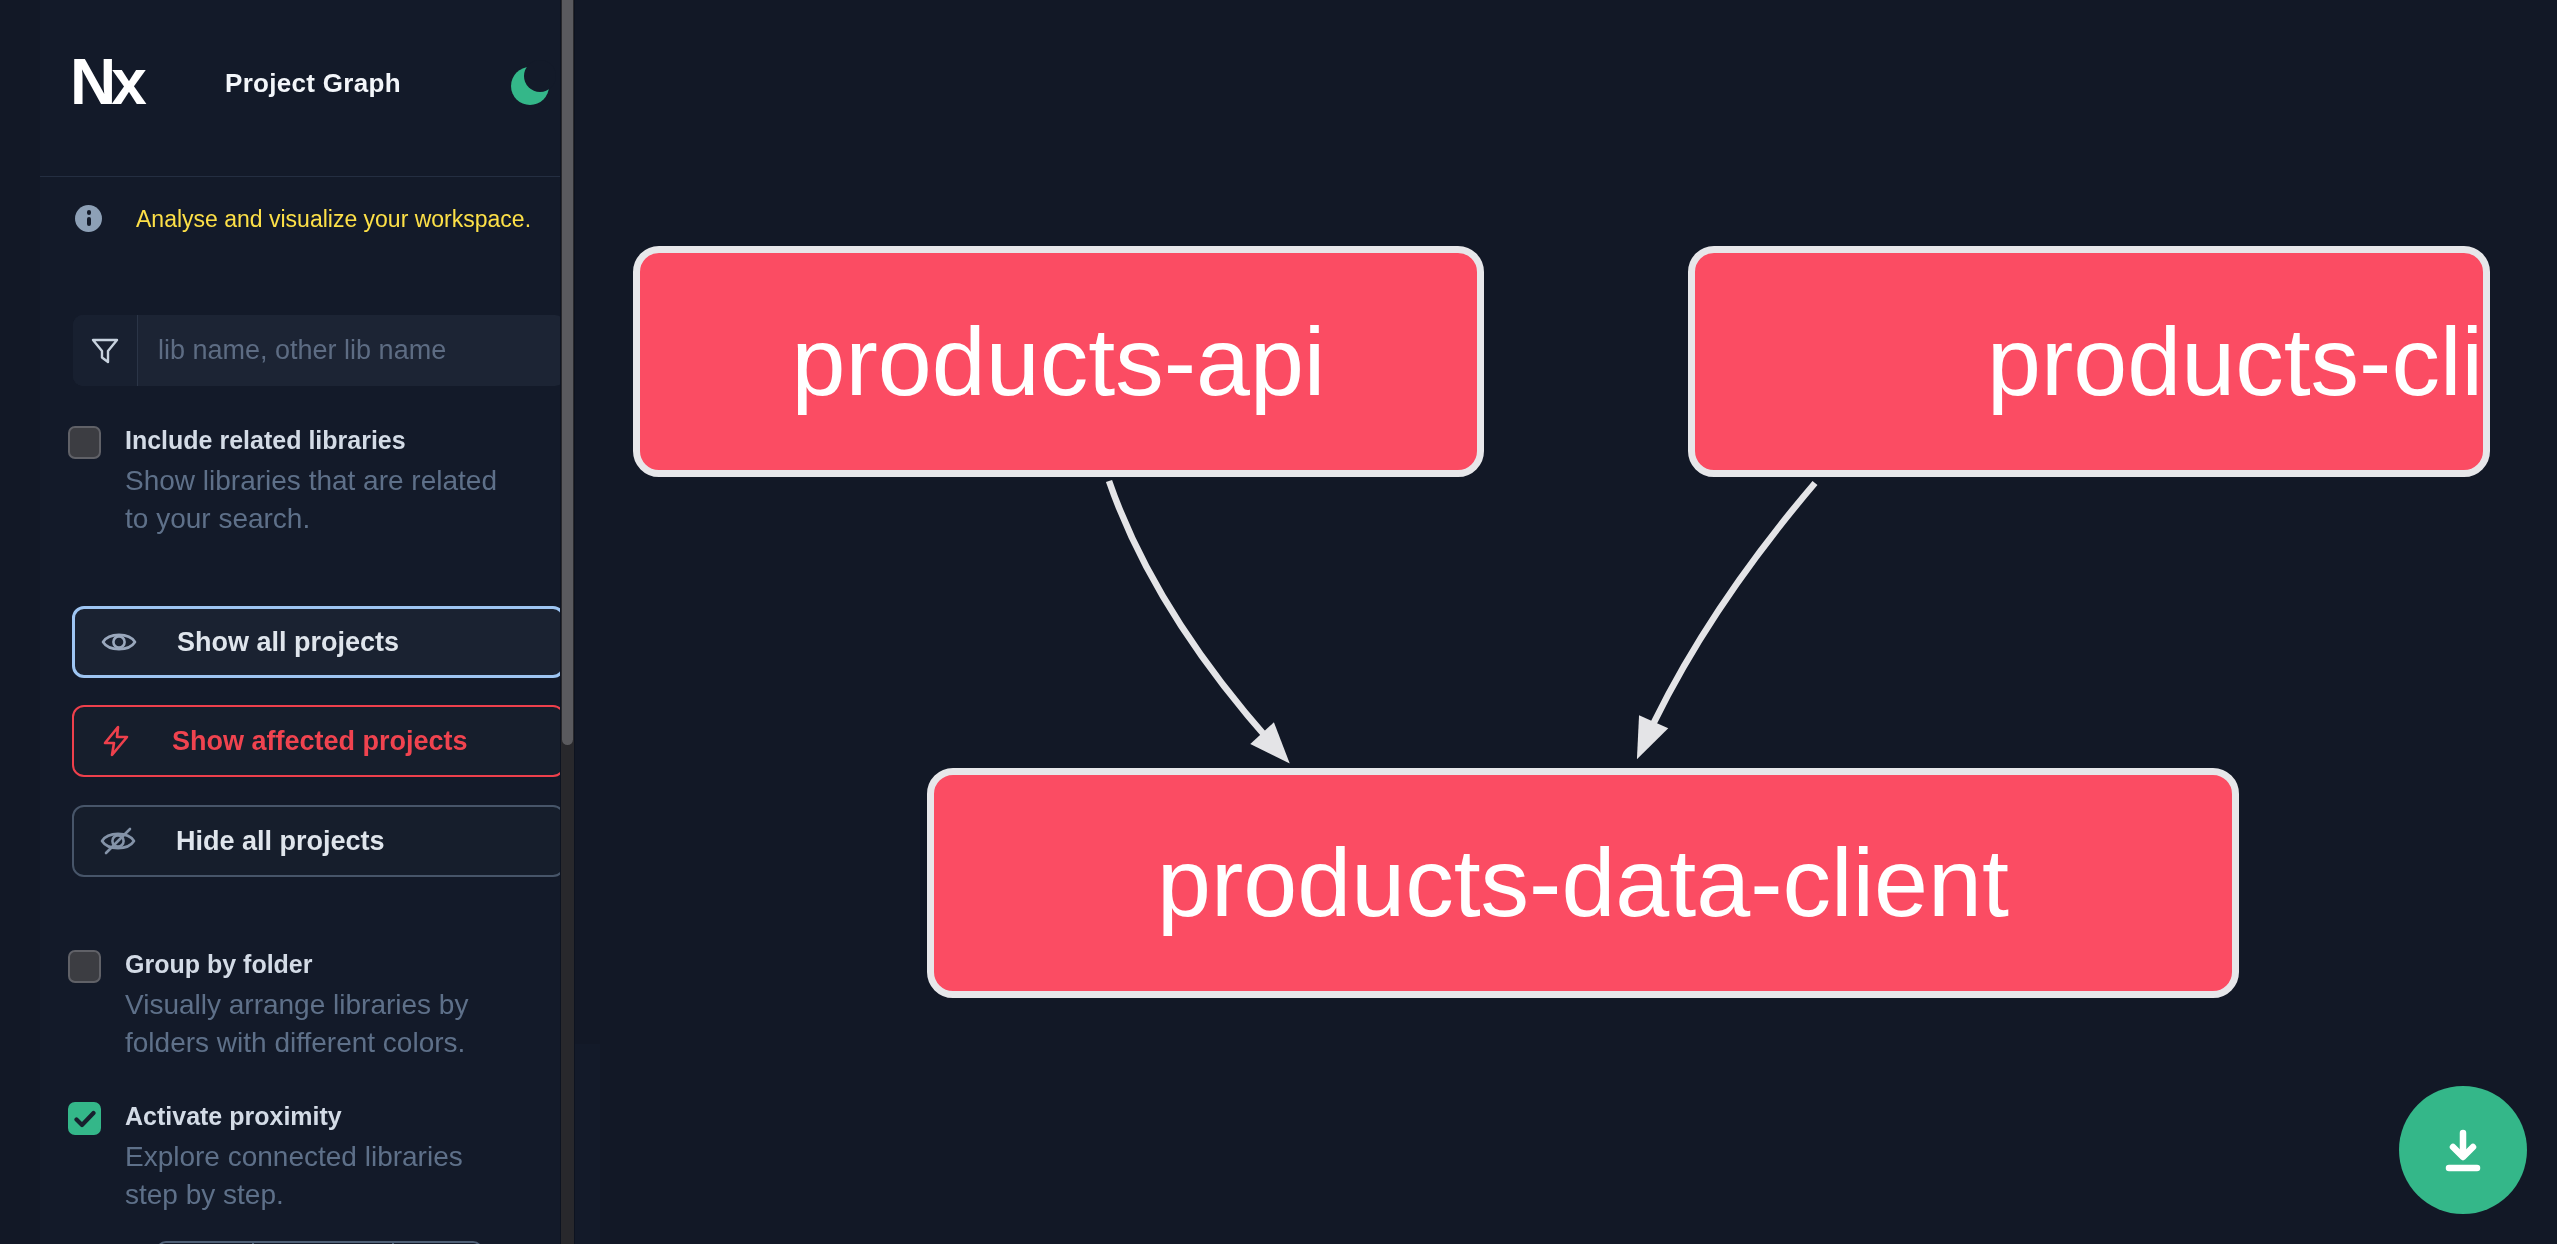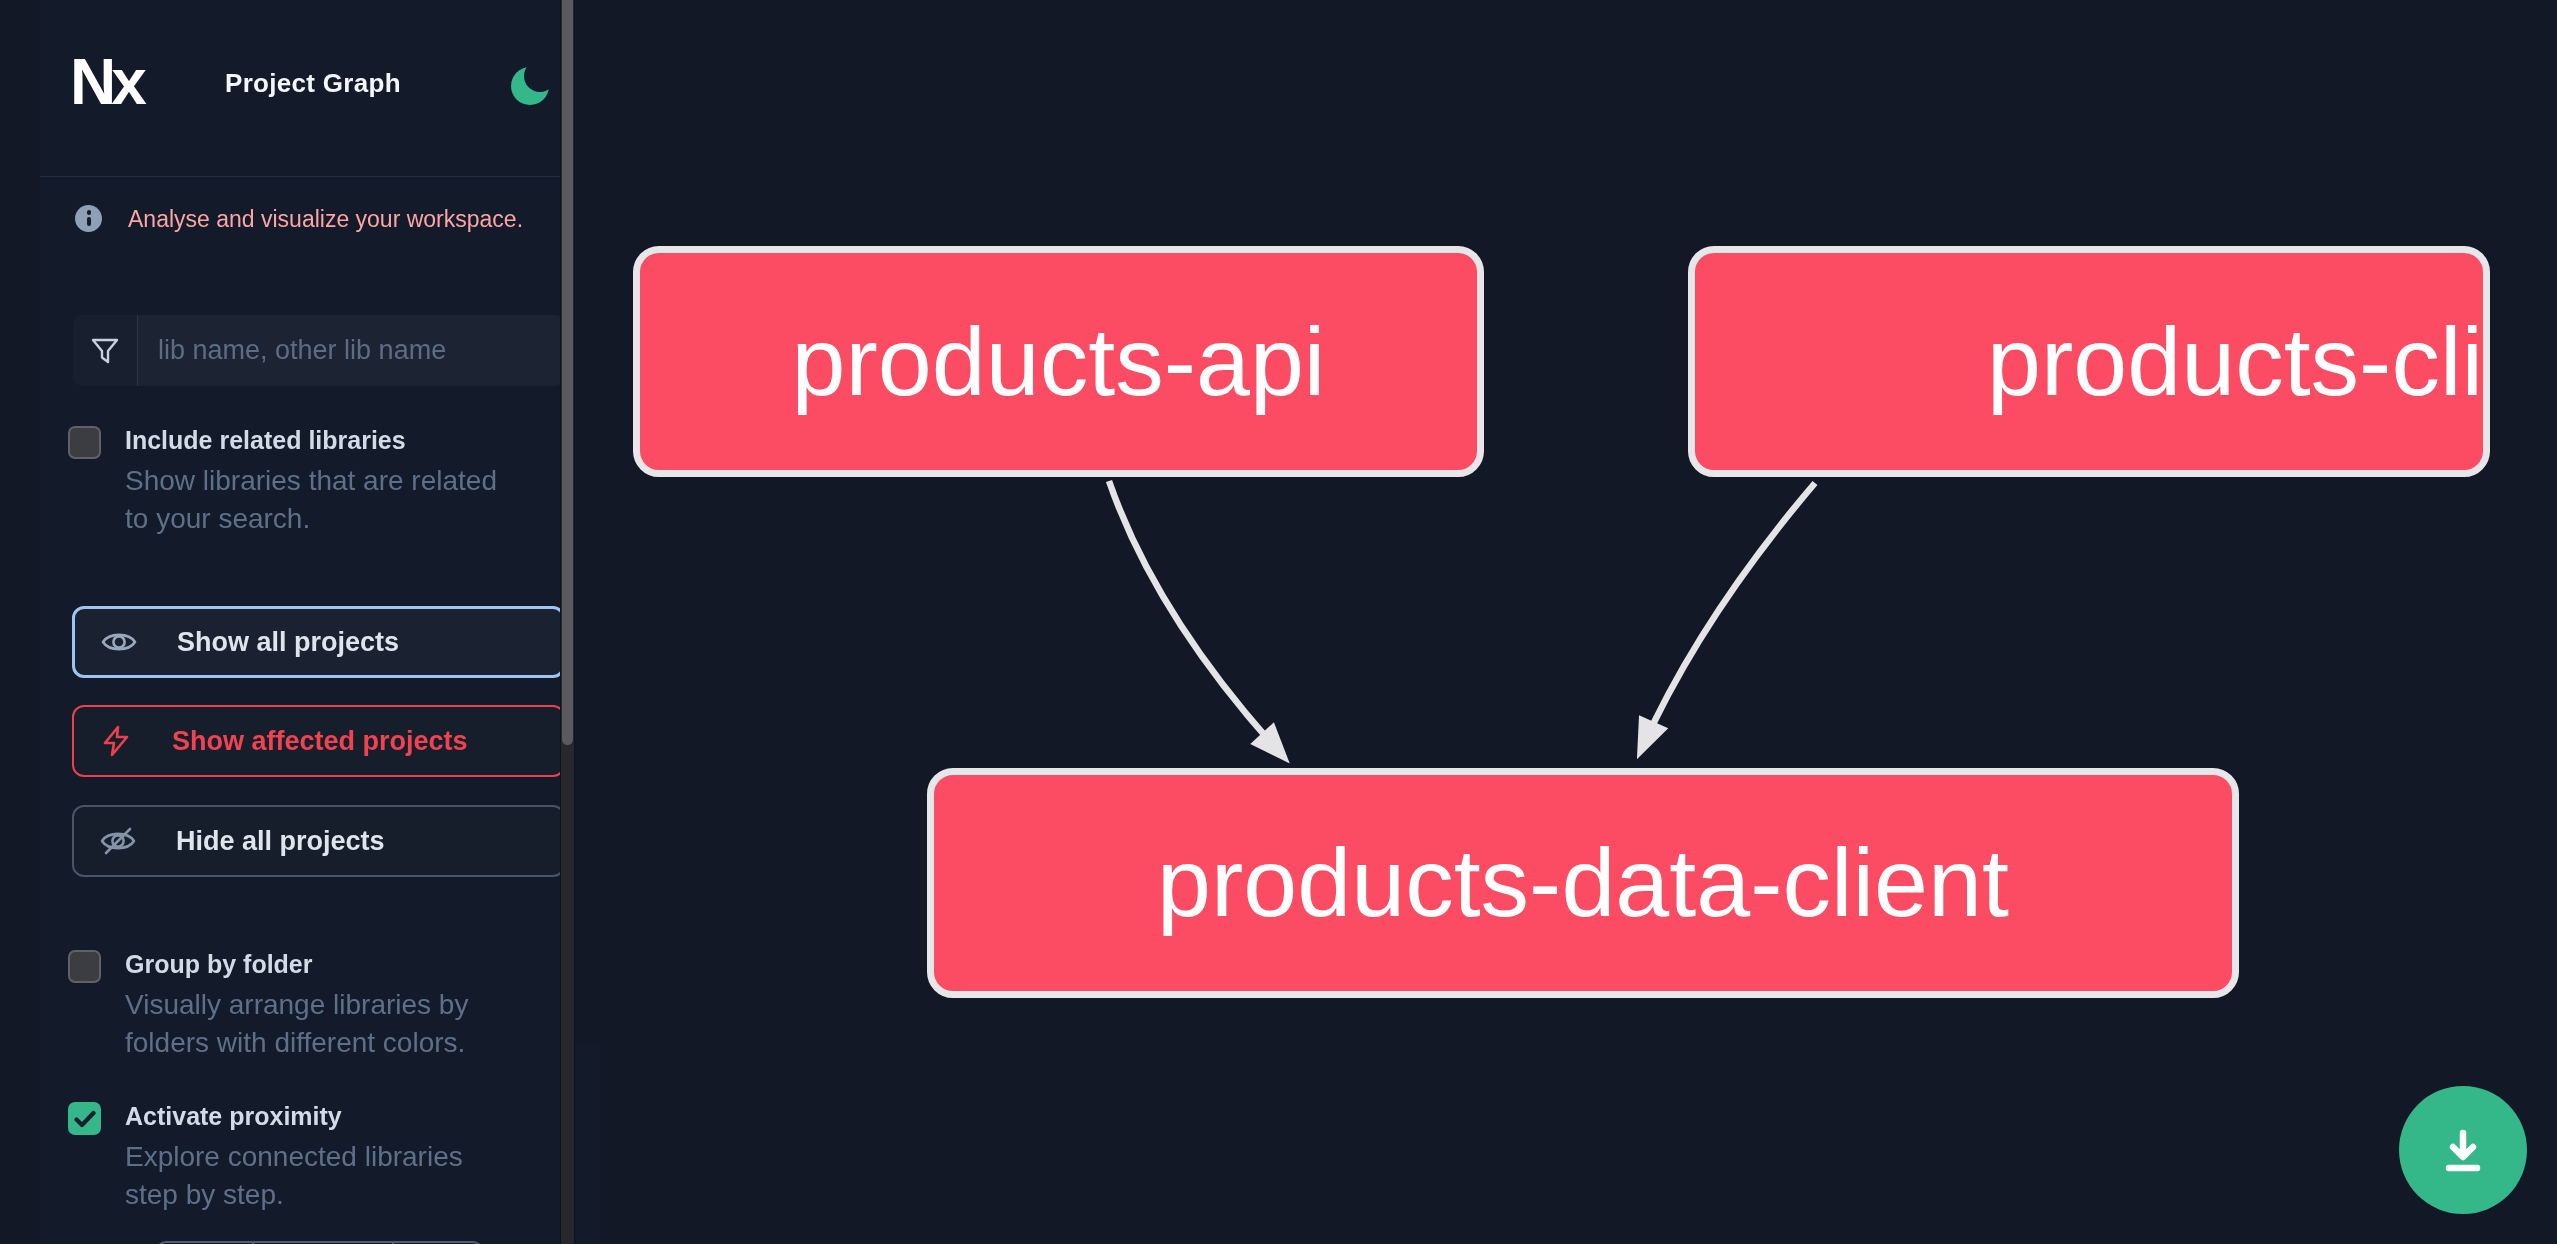--- a/index.html
+++ b/index.html
@@ -15,21 +15,21 @@
   .nx-logo{position:absolute;left:30px;top:50px;font-size:64px;font-weight:700;letter-spacing:-5px;color:#ffffff;line-height:1;}
   .app-title{position:absolute;left:185px;top:68px;font-size:26px;font-weight:700;color:#f3f6fa;letter-spacing:.3px;}
   .moon{position:absolute;left:471px;top:67px;width:40px;height:40px;cursor:pointer;}
   .moon .disc{position:absolute;left:0;top:0;width:38px;height:38px;border-radius:50%;background:#34b789;}
   .moon .bite{position:absolute;left:13px;top:-7px;width:32px;height:32px;border-radius:50%;background:#131a29;}
 
   .info-row{position:absolute;left:0;top:200px;width:560px;}
   .info-icon{position:absolute;left:35px;top:5px;width:27px;height:27px;border-radius:50%;background:#8da0b6;}
   .info-icon .dot{position:absolute;left:11.5px;top:5px;width:4.5px;height:4.5px;border-radius:50%;background:#131a29;}
   .info-icon .stem{position:absolute;left:11.5px;top:12px;width:4.5px;height:9px;border-radius:2px;background:#131a29;}
-  .tagline{position:absolute;left:88px;top:6px;font-size:23px;color:#fca5a5;font-weight:400;}
+  .tagline{position:absolute;left:96px;top:6px;font-size:23px;color:#fde047;font-weight:400;}
 
   .search-box{position:absolute;left:33px;top:315px;width:492px;height:71px;border-radius:10px;background:#1c2434;display:flex;overflow:hidden;}
   .search-iconcell{width:64px;height:100%;background:#182030;border-right:1px solid #2b3547;display:flex;align-items:center;justify-content:center;flex:0 0 auto;}
   .search-input{flex:1;background:transparent;border:none;outline:none;color:#c9d4e2;font-size:27px;padding:0 0 0 20px;font-family:"Liberation Sans",sans-serif;}
   .search-input::placeholder{color:#5d6c83;opacity:1;}
 
   .opt{position:absolute;left:0;width:560px;}
   .opt-box{position:absolute;left:28px;top:2px;width:33px;height:33px;border-radius:7px;background:#3c3d42;border:2px solid #606167;box-sizing:border-box;cursor:pointer;}
   .opt-box.checked{background:#34b789;border-color:#34b789;display:flex;align-items:center;justify-content:center;}
   .opt-label{position:absolute;left:85px;top:0;font-size:25px;font-weight:700;color:#d3dbe6;line-height:33px;}

